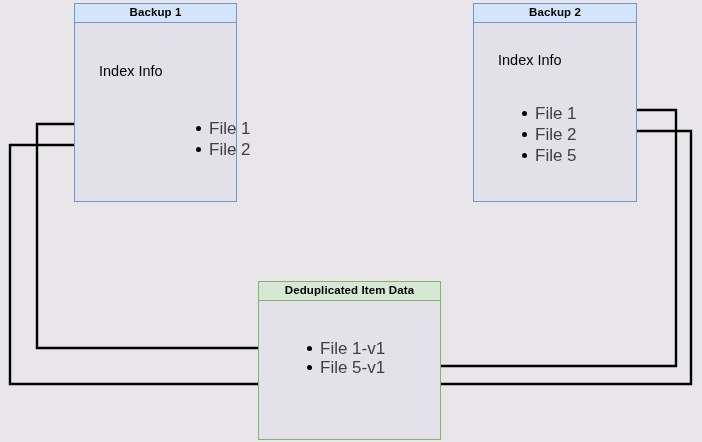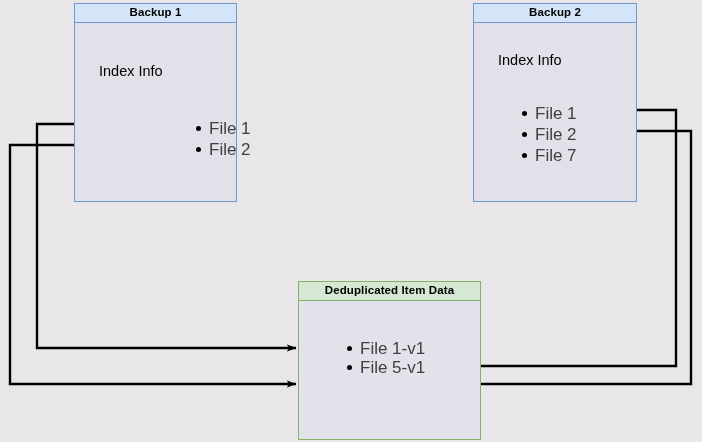--- a/index.html
+++ b/index.html
@@ -136,25 +136,25 @@
   </div>
 
   <div class="box" style="left:473px; top:3px; width:164px; height:199px;">
     <div class="box-header">
       <span class="box-title-text">Backup 2</span>
     </div>
     <div class="index-label" style="left:24px; top:48px;">Index Info</div>
     <ul class="file-list" style="left:44px; top:99px;">
       <li>File 1</li>
       <li>File 2</li>
-      <li>File 7</li>
+      <li>File 5</li>
     </ul>
   </div>
 
-  <div class="box green" style="left:258px; top:281px; width:183px; height:159px;margin-left:40px;">
+  <div class="box green" style="left:258px; top:281px; width:183px; height:159px;">
     <div class="box-header">
       <span class="box-title-text">Deduplicated Item Data</span>
     </div>
     <ul class="file-list tight" style="left:44px; top:57px;">
       <li>File 1-v1</li>
       <li>File 5-v1</li>
     </ul>
   </div>
 
 </div>

